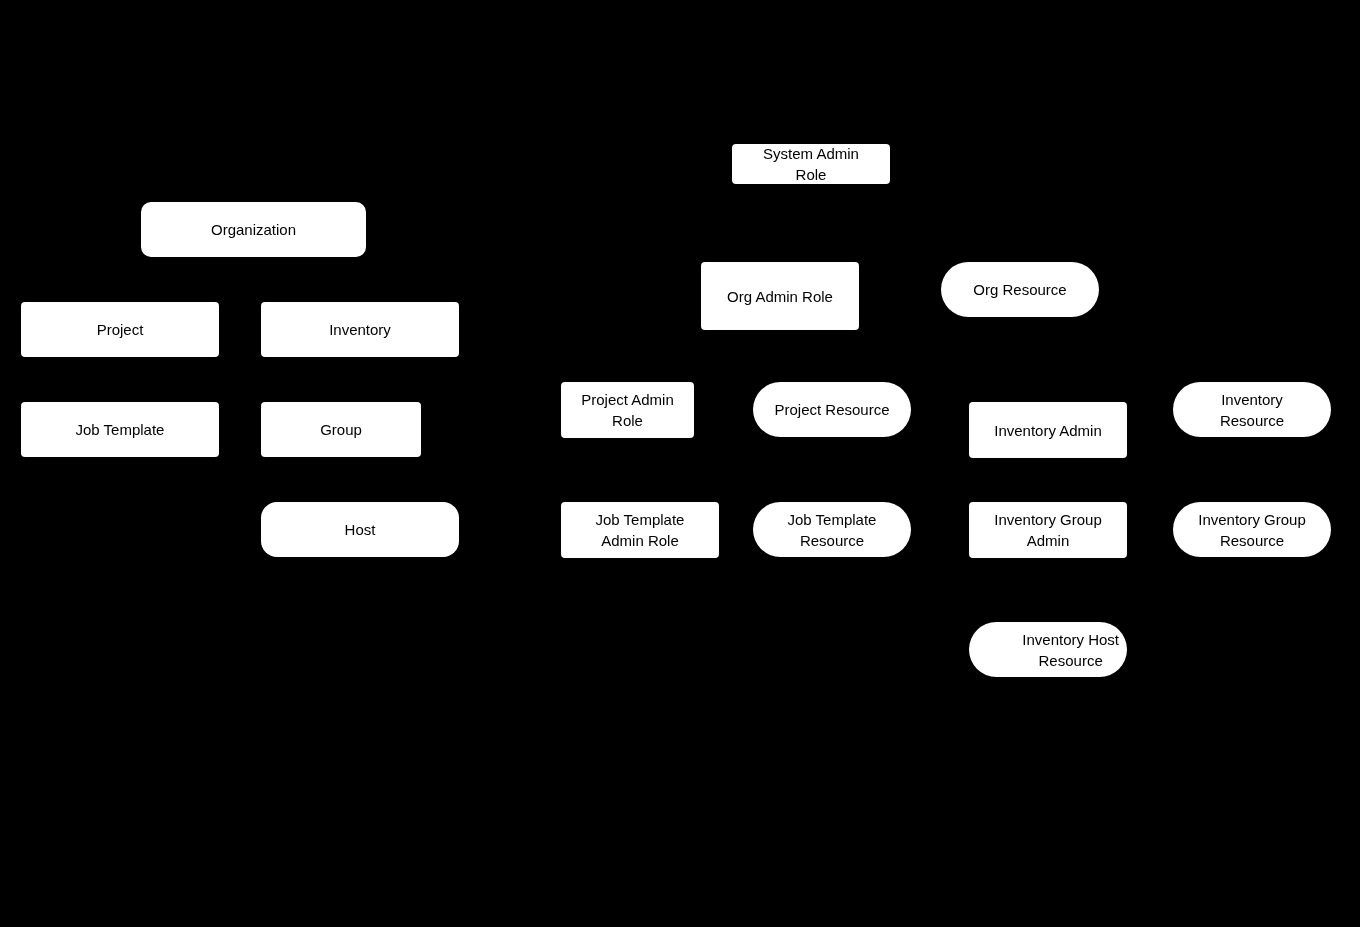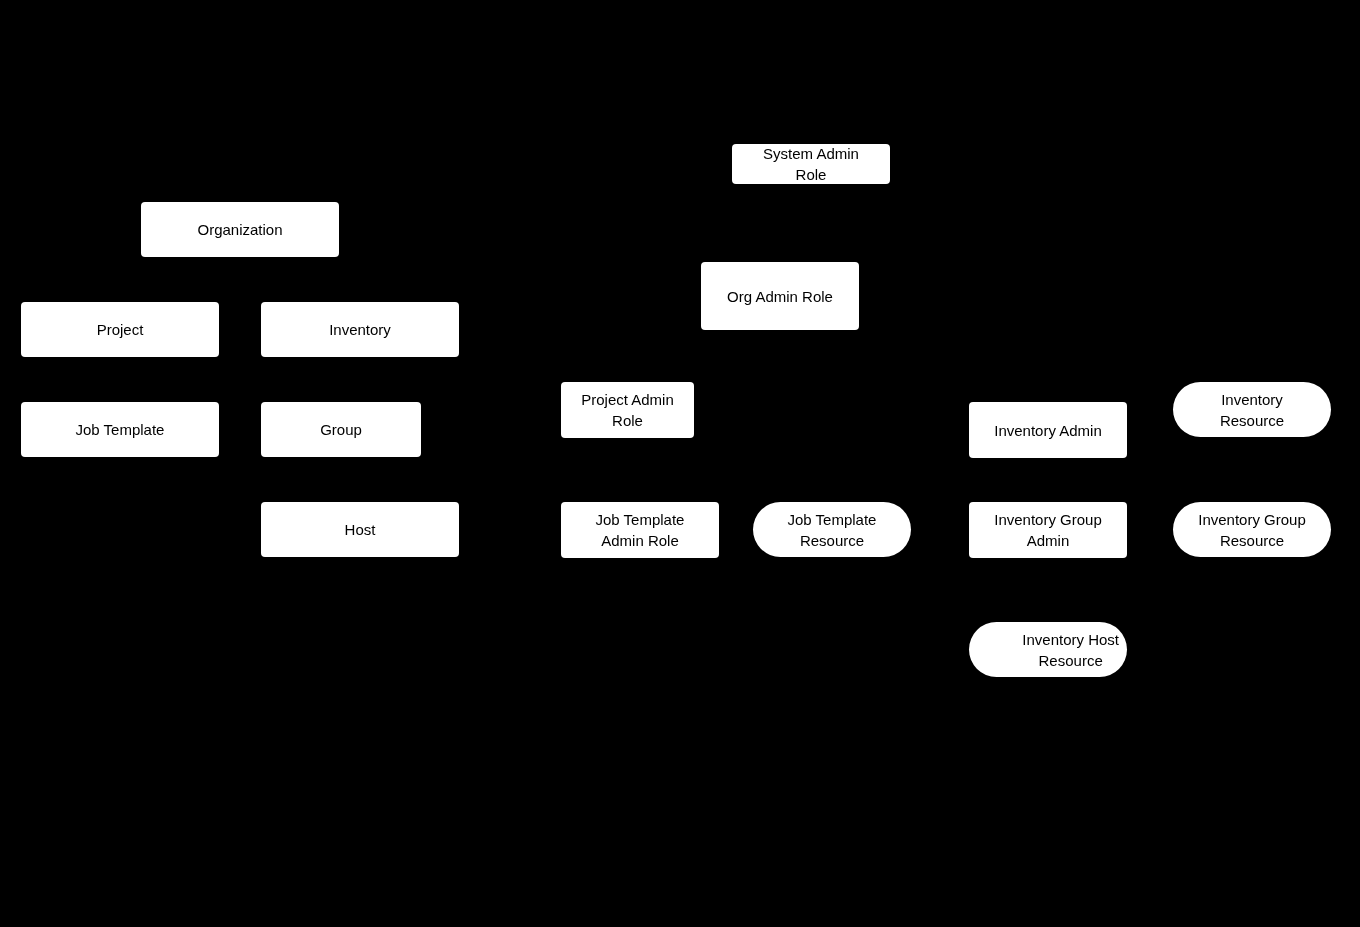--- a/index.html
+++ b/index.html
@@ -42,59 +42,65 @@
   }
   .stadium {
     border-radius: 28px;
   }
 </style>
 </head>
 <body>
 
 <div class="canvas">
 
-  <div class="node rect" style="left:141px; top:202px; width:198px; height:55px;">
+  <div class="node rect" style="left:141px; top:202px; width:225px; height:55px;border-radius:10px;">
     <span>Organization</span>
   </div>
 
   <div class="node rect" style="left:21px; top:302px; width:198px; height:55px;">
     <span>Project</span>
   </div>
 
   <div class="node rect" style="left:261px; top:302px; width:198px; height:55px;">
     <span>Inventory</span>
   </div>
 
   <div class="node rect" style="left:21px; top:402px; width:198px; height:55px;">
     <span>Job Template</span>
   </div>
 
   <div class="node rect" style="left:261px; top:402px; width:160px; height:55px;">
     <span>Group</span>
   </div>
 
-  <div class="node rect" style="left:261px; top:502px; width:198px; height:55px;">
+  <div class="node rect" style="left:261px; top:502px; width:198px; height:55px;border-radius:16px;">
     <span>Host</span>
   </div>
 
   <div class="node rect" style="left:701px; top:144px; width:158px; height:40px;margin-left:31px;">
     <span>System Admin
 Role</span>
   </div>
 
   <div class="node rect" style="left:701px; top:262px; width:158px; height:68px;">
     <span>Org Admin Role</span>
   </div>
 
+  <div class="node stadium" style="left:941px; top:262px; width:158px; height:55px;">
+    <span>Org Resource</span>
+  </div>
 
   <div class="node rect" style="left:561px; top:382px; width:133px; height:56px;">
     <span>Project Admin
 Role</span>
   </div>
 
+  <div class="node stadium" style="left:753px; top:382px; width:158px; height:55px;">
+    <span>Project Resource</span>
+  </div>
 
   <div class="node rect" style="left:969px; top:382px; width:158px; height:56px;margin-top:20px;">
     <span>Inventory Admin</span>
   </div>
 
   <div class="node stadium" style="left:1173px; top:382px; width:158px; height:55px;">
     <span>Inventory
 Resource</span>
   </div>
 

